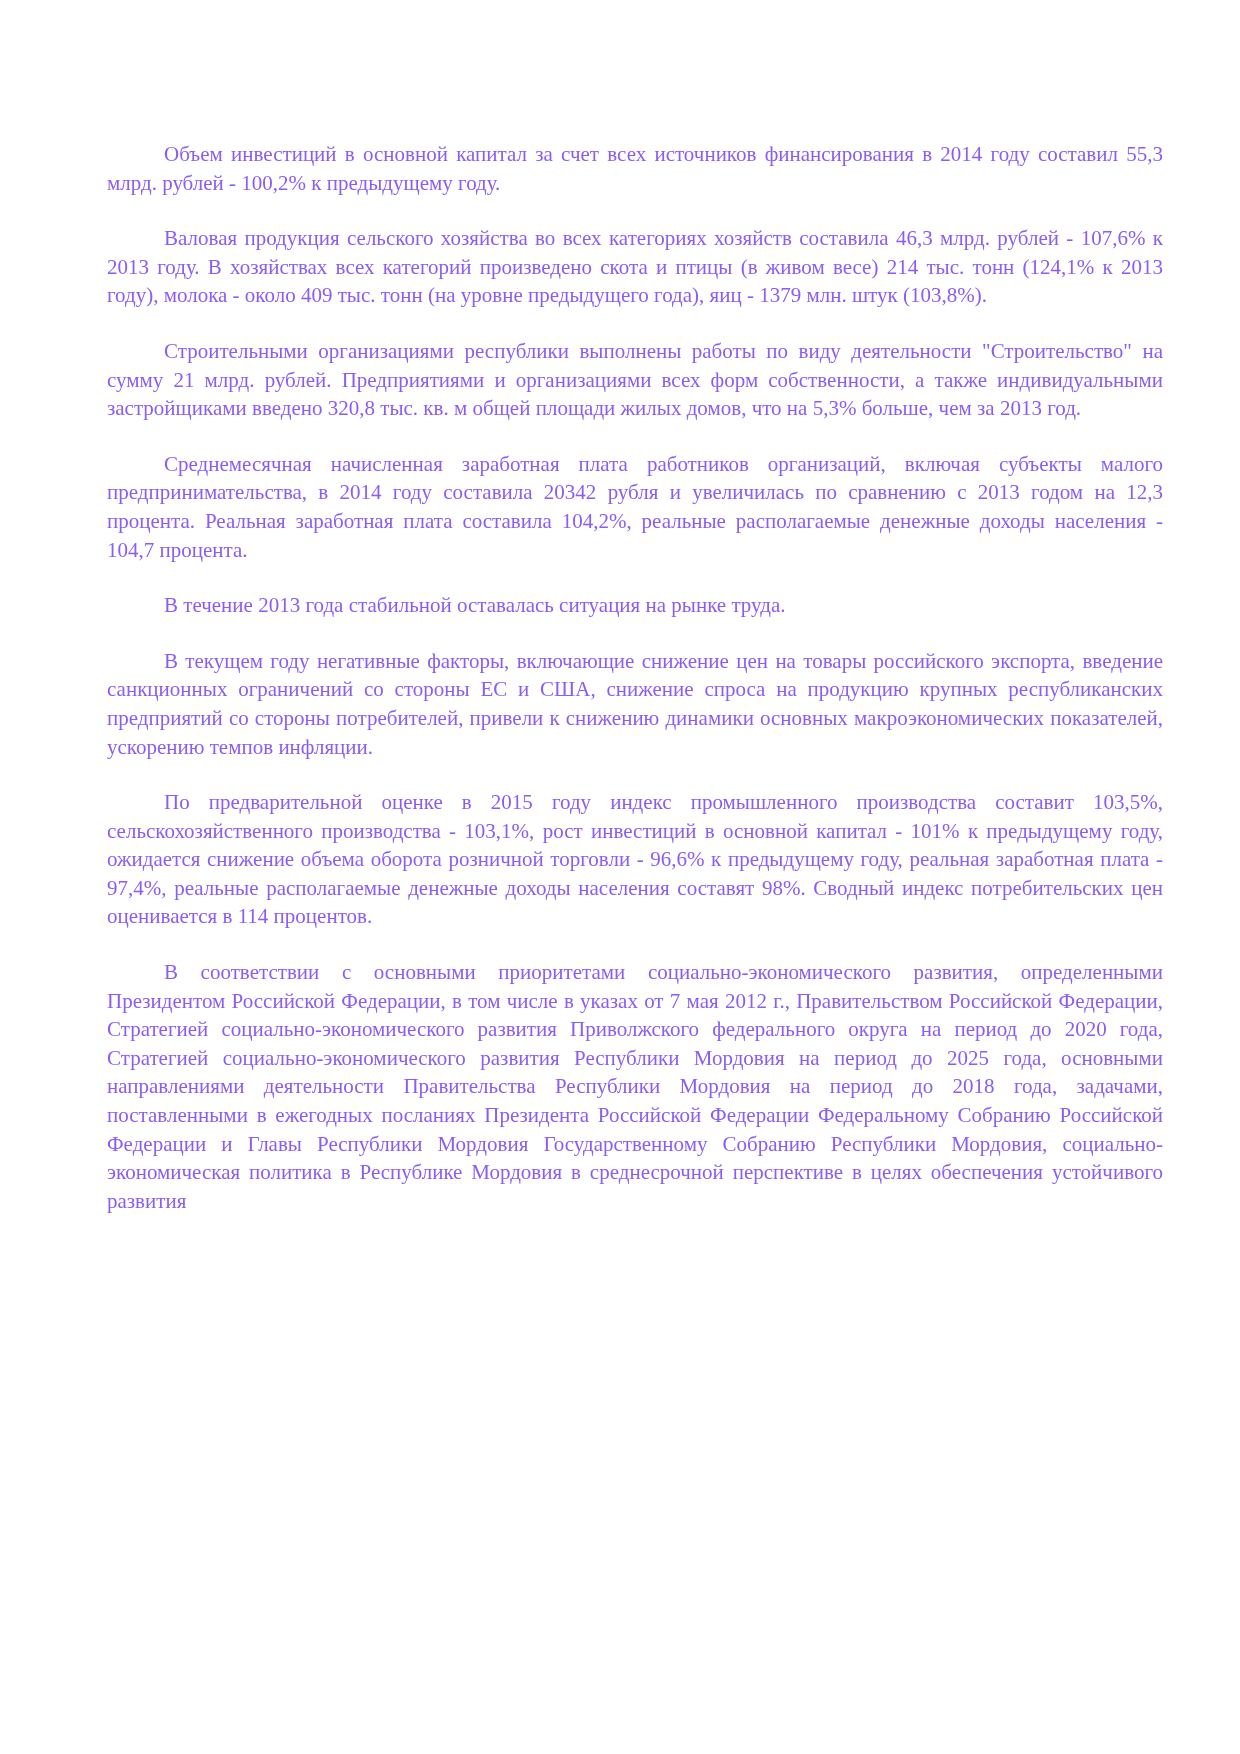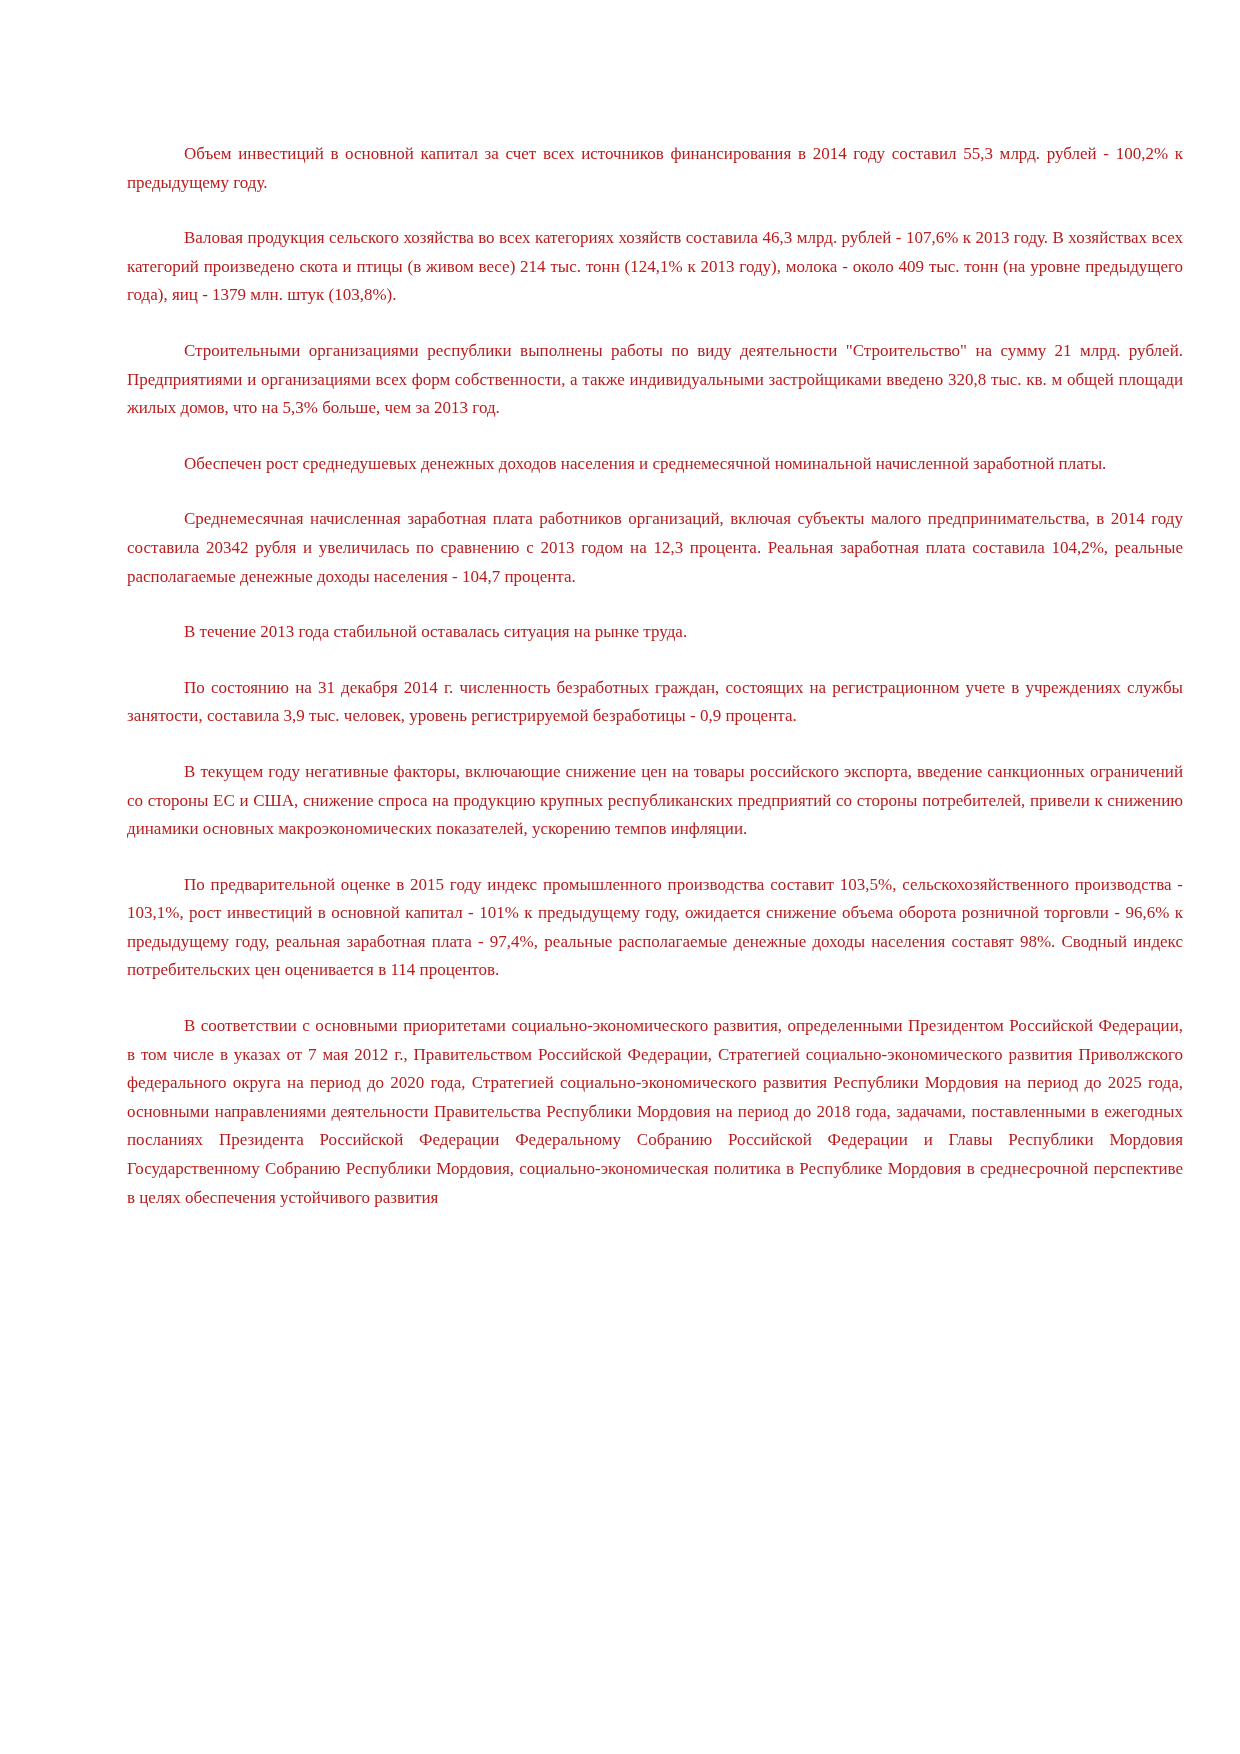--- a/index.html
+++ b/index.html
@@ -8,42 +8,40 @@
       background: #ffffff;
     }
     body {
       width: 1240px;
       height: 1754px;
       position: relative;
       overflow: hidden;
     }
     .page {
       position: absolute;
-      left: 127px;
+      left: 107px;
       top: 140px;
       width: 1056px;
       font-family: "Liberation Serif", "DejaVu Serif", serif;
-      font-size: 17px;
+      font-size: 21px;
       line-height: 28.6px;
-      color: #b91c1c;
+      color: #8b5cf6;
     }
     .para {
       margin: 0 0 27px 0;
       text-indent: 57px;
       text-align: justify;
       text-align-last: left;
     }
   </style>
 </head>
 <body>
 
 <div class="page">
   <p class="para">Объем инвестиций в основной капитал за счет всех источников финансирования в 2014 году составил 55,3 млрд. рублей - 100,2% к предыдущему году.</p>
   <p class="para">Валовая продукция сельского хозяйства во всех категориях хозяйств составила 46,3 млрд. рублей - 107,6% к 2013 году. В хозяйствах всех категорий произведено скота и птицы (в живом весе) 214 тыс. тонн (124,1% к 2013 году), молока - около 409 тыс. тонн (на уровне предыдущего года), яиц - 1379 млн. штук (103,8%).</p>
   <p class="para">Строительными организациями республики выполнены работы по виду деятельности "Строительство" на сумму 21 млрд. рублей. Предприятиями и организациями всех форм собственности, а также индивидуальными застройщиками введено 320,8 тыс. кв. м общей площади жилых домов, что на 5,3% больше, чем за 2013 год.</p>
-  <p class="para">Обеспечен рост среднедушевых денежных доходов населения и среднемесячной номинальной начисленной заработной платы.</p>
   <p class="para">Среднемесячная начисленная заработная плата работников организаций, включая субъекты малого предпринимательства, в 2014 году составила 20342 рубля и увеличилась по сравнению с 2013 годом на 12,3 процента. Реальная заработная плата составила 104,2%, реальные располагаемые денежные доходы населения - 104,7 процента.</p>
   <p class="para">В течение 2013 года стабильной оставалась ситуация на рынке труда.</p>
-  <p class="para">По состоянию на 31 декабря 2014 г. численность безработных граждан, состоящих на регистрационном учете в учреждениях службы занятости, составила 3,9 тыс. человек, уровень регистрируемой безработицы - 0,9 процента.</p>
   <p class="para">В текущем году негативные факторы, включающие снижение цен на товары российского экспорта, введение санкционных ограничений со стороны ЕС и США, снижение спроса на продукцию крупных республиканских предприятий со стороны потребителей, привели к снижению динамики основных макроэкономических показателей, ускорению темпов инфляции.</p>
   <p class="para">По предварительной оценке в 2015 году индекс промышленного производства составит 103,5%, сельскохозяйственного производства - 103,1%, рост инвестиций в основной капитал - 101% к предыдущему году, ожидается снижение объема оборота розничной торговли - 96,6% к предыдущему году, реальная заработная плата - 97,4%, реальные располагаемые денежные доходы населения составят 98%. Сводный индекс потребительских цен оценивается в 114 процентов.</p>
   <p class="para">В соответствии с основными приоритетами социально-экономического развития, определенными Президентом Российской Федерации, в том числе в указах от 7 мая 2012 г., Правительством Российской Федерации, Стратегией социально-экономического развития Приволжского федерального округа на период до 2020 года, Стратегией социально-экономического развития Республики Мордовия на период до 2025 года, основными направлениями деятельности Правительства Республики Мордовия на период до 2018 года, задачами, поставленными в ежегодных посланиях Президента Российской Федерации Федеральному Собранию Российской Федерации и Главы Республики Мордовия Государственному Собранию Республики Мордовия, социально-экономическая политика в Республике Мордовия в среднесрочной перспективе в целях обеспечения устойчивого развития</p>
 </div>
 
 </body></html>

